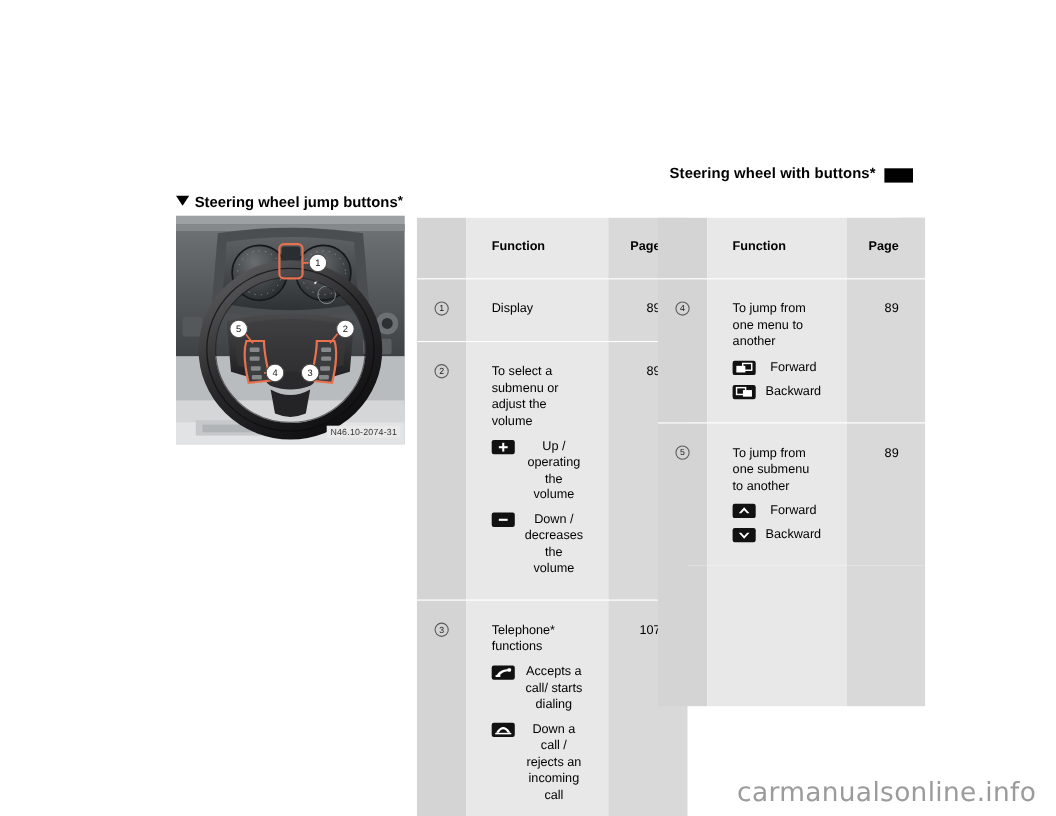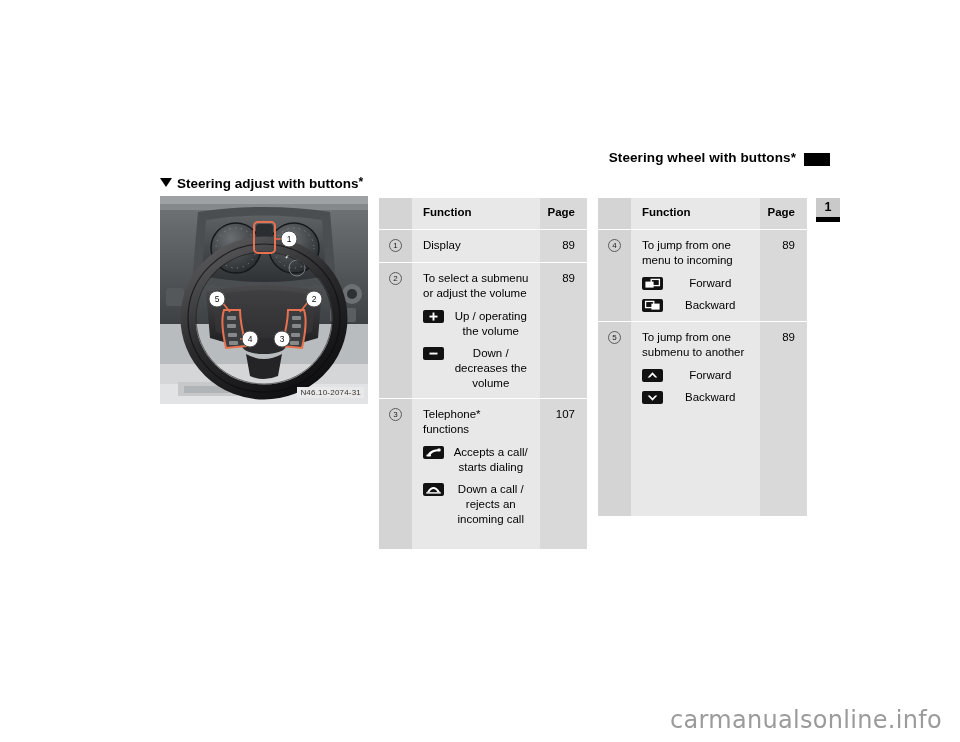--- a/index.html
+++ b/index.html
@@ -120,21 +120,21 @@
   .fn-table {
     position: absolute;
     top: 198px;
     border-collapse: collapse;
     font-size: 11.5px;
   }
   #table-left  { left: 379px; width: 208px; }
   #table-right { left: 598px; width: 209px; }
 
   .fn-table td, .fn-table th {
-    padding: 4px;
+    padding: 16px;
     vertical-align: top;
     background: #e8e8e8;
     margin-top: 15px;
   }
   .col-marker { width: 25px; background: #d4d4d4 !important; }
   .col-page   { width: 20px; background: #d9d9d9 !important; text-align: right; }
   .col-fn     { }
 
   .fn-table .row-sep td { border-top: 1px solid #ffffff; }
 
@@ -187,21 +187,21 @@
 </style>
 </head>
 <body>
 
 <div id="running-header">
   <div class="rh-title">Steering wheel with buttons*</div>
   <div class="rh-marker"></div>
 </div>
 
 <div id="section-heading">
-  <span class="tri"></span><span>Steering adjust with buttons</span><span class="star">*</span>
+  <span class="tri"></span><span>Steering wheel jump buttons</span><span class="star">*</span>
 </div>
 
 <div id="chapter-rule"></div>
 <div id="chapter-tab">
   <span>1</span>
   <div class="tab-rule"></div>
 </div>
 
 <div id="figure">
   <svg width="208" height="208" viewBox="0 0 208 208">
@@ -424,21 +424,21 @@
       <td class="col-page">
           <div class="cell-pad-page">Page</div>
         </td>
     </tr>
 
     <tr class="row-sep">
       <td class="col-marker">
           <div class="cell-marker"><span class="circ-num">4</span></div>
         </td>
       <td class="col-fn">
-        <div class="cell-pad">To jump from one menu to incoming</div>
+        <div class="cell-pad">To jump from one menu to another</div>
         <div class="icon-row">
           <span class="glyph">
             <span class="btn-ico">
               <svg width="21" height="13" viewBox="0 0 21 13">
                 <rect x="9.2" y="2.4" width="8.2" height="6.2" fill="none" stroke="#ffffff" stroke-width="1.3"></rect>
                 <rect x="3.4" y="4.6" width="8.2" height="6.0" fill="#ffffff"></rect>
               </svg>
             </span>
           </span>
           <span class="lbl">Forward</span>

